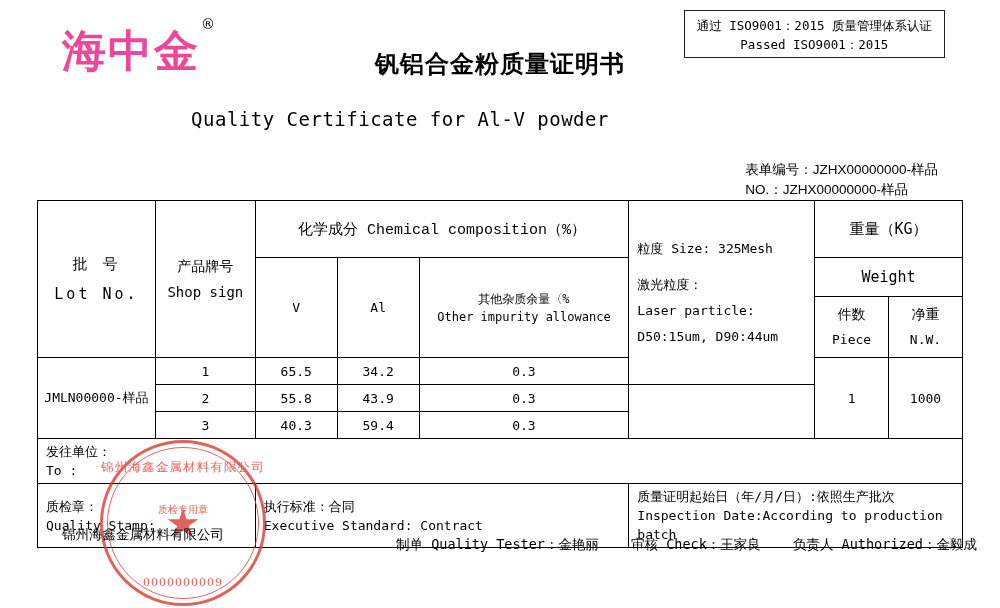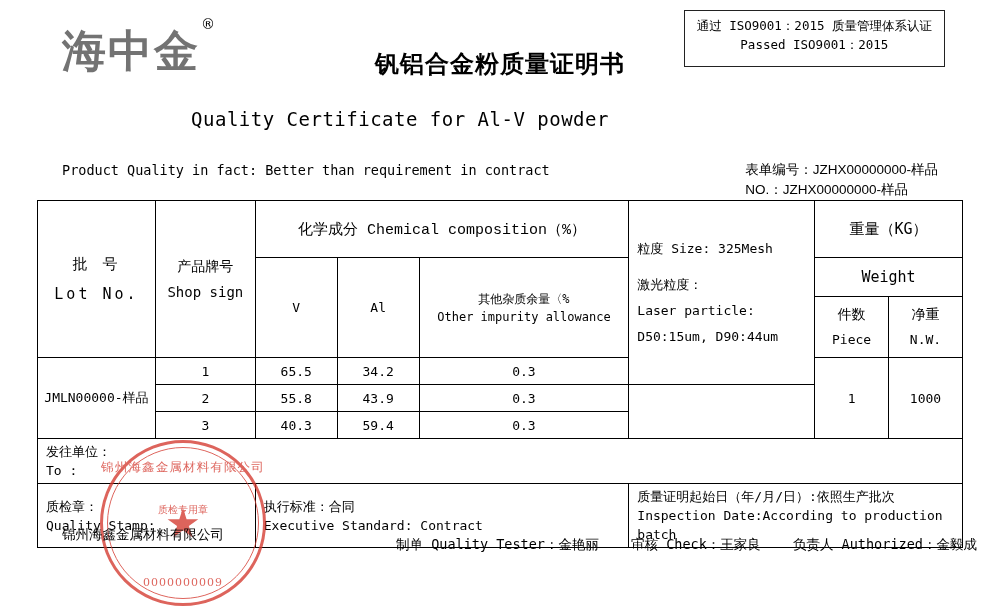--- a/index.html
+++ b/index.html
@@ -23,21 +23,21 @@
 
   
   .logo {
     position: absolute;
     left: 62px;
     top: 22px;
     font-family: "DejaVu Serif", serif;
     font-weight: bold;
     font-size: 44px;
     letter-spacing: 2px;
-    color: #737373;
+    color: #ec4899;
   }
   .logo-r {
     position: absolute;
     left: 201px;
     top: 16px;
     font-size: 14px;
     font-family: "DejaVu Sans", sans-serif;
   }
 
   .title-cn {
@@ -60,21 +60,21 @@
     font-family: "DejaVu Sans Mono", monospace;
     font-size: 19px;
     letter-spacing: 0.5px;
   }
 
   .iso-box {
     position: absolute;
     right: 55px;
     top: 10px;
     border: 1px solid #222;
-    padding: 5px 12px 12px 12px;
+    padding: 5px 12px 3px 12px;
     text-align: center;
     font-size: 12.5px;
     line-height: 19px;
     font-family: "DejaVu Sans Mono", monospace;
   }
 
   
   .pq {
     position: absolute;
     left: 62px;
@@ -232,21 +232,20 @@
 
   <div class="iso-box">
     <div>通过 ISO9001：2015 质量管理体系认证</div>
     <div>Passed  ISO9001：2015</div>
   </div>
 
   <div class="title-cn">钒铝合金粉质量证明书</div>
   <div class="title-en">Quality Certificate for Al-V powder</div>
 
   <div class="pq">
-    <div>Product Quality in fact:    Better than requirement in contract</div>
   </div>
   <div class="no-block">
     <div>表单编号：JZHX00000000-样品</div>
     <div>NO.：JZHX00000000-样品</div>
   </div>
 
   <table class="main">
     <colgroup>
       <col style="width:118px">
       <col style="width:100px">

